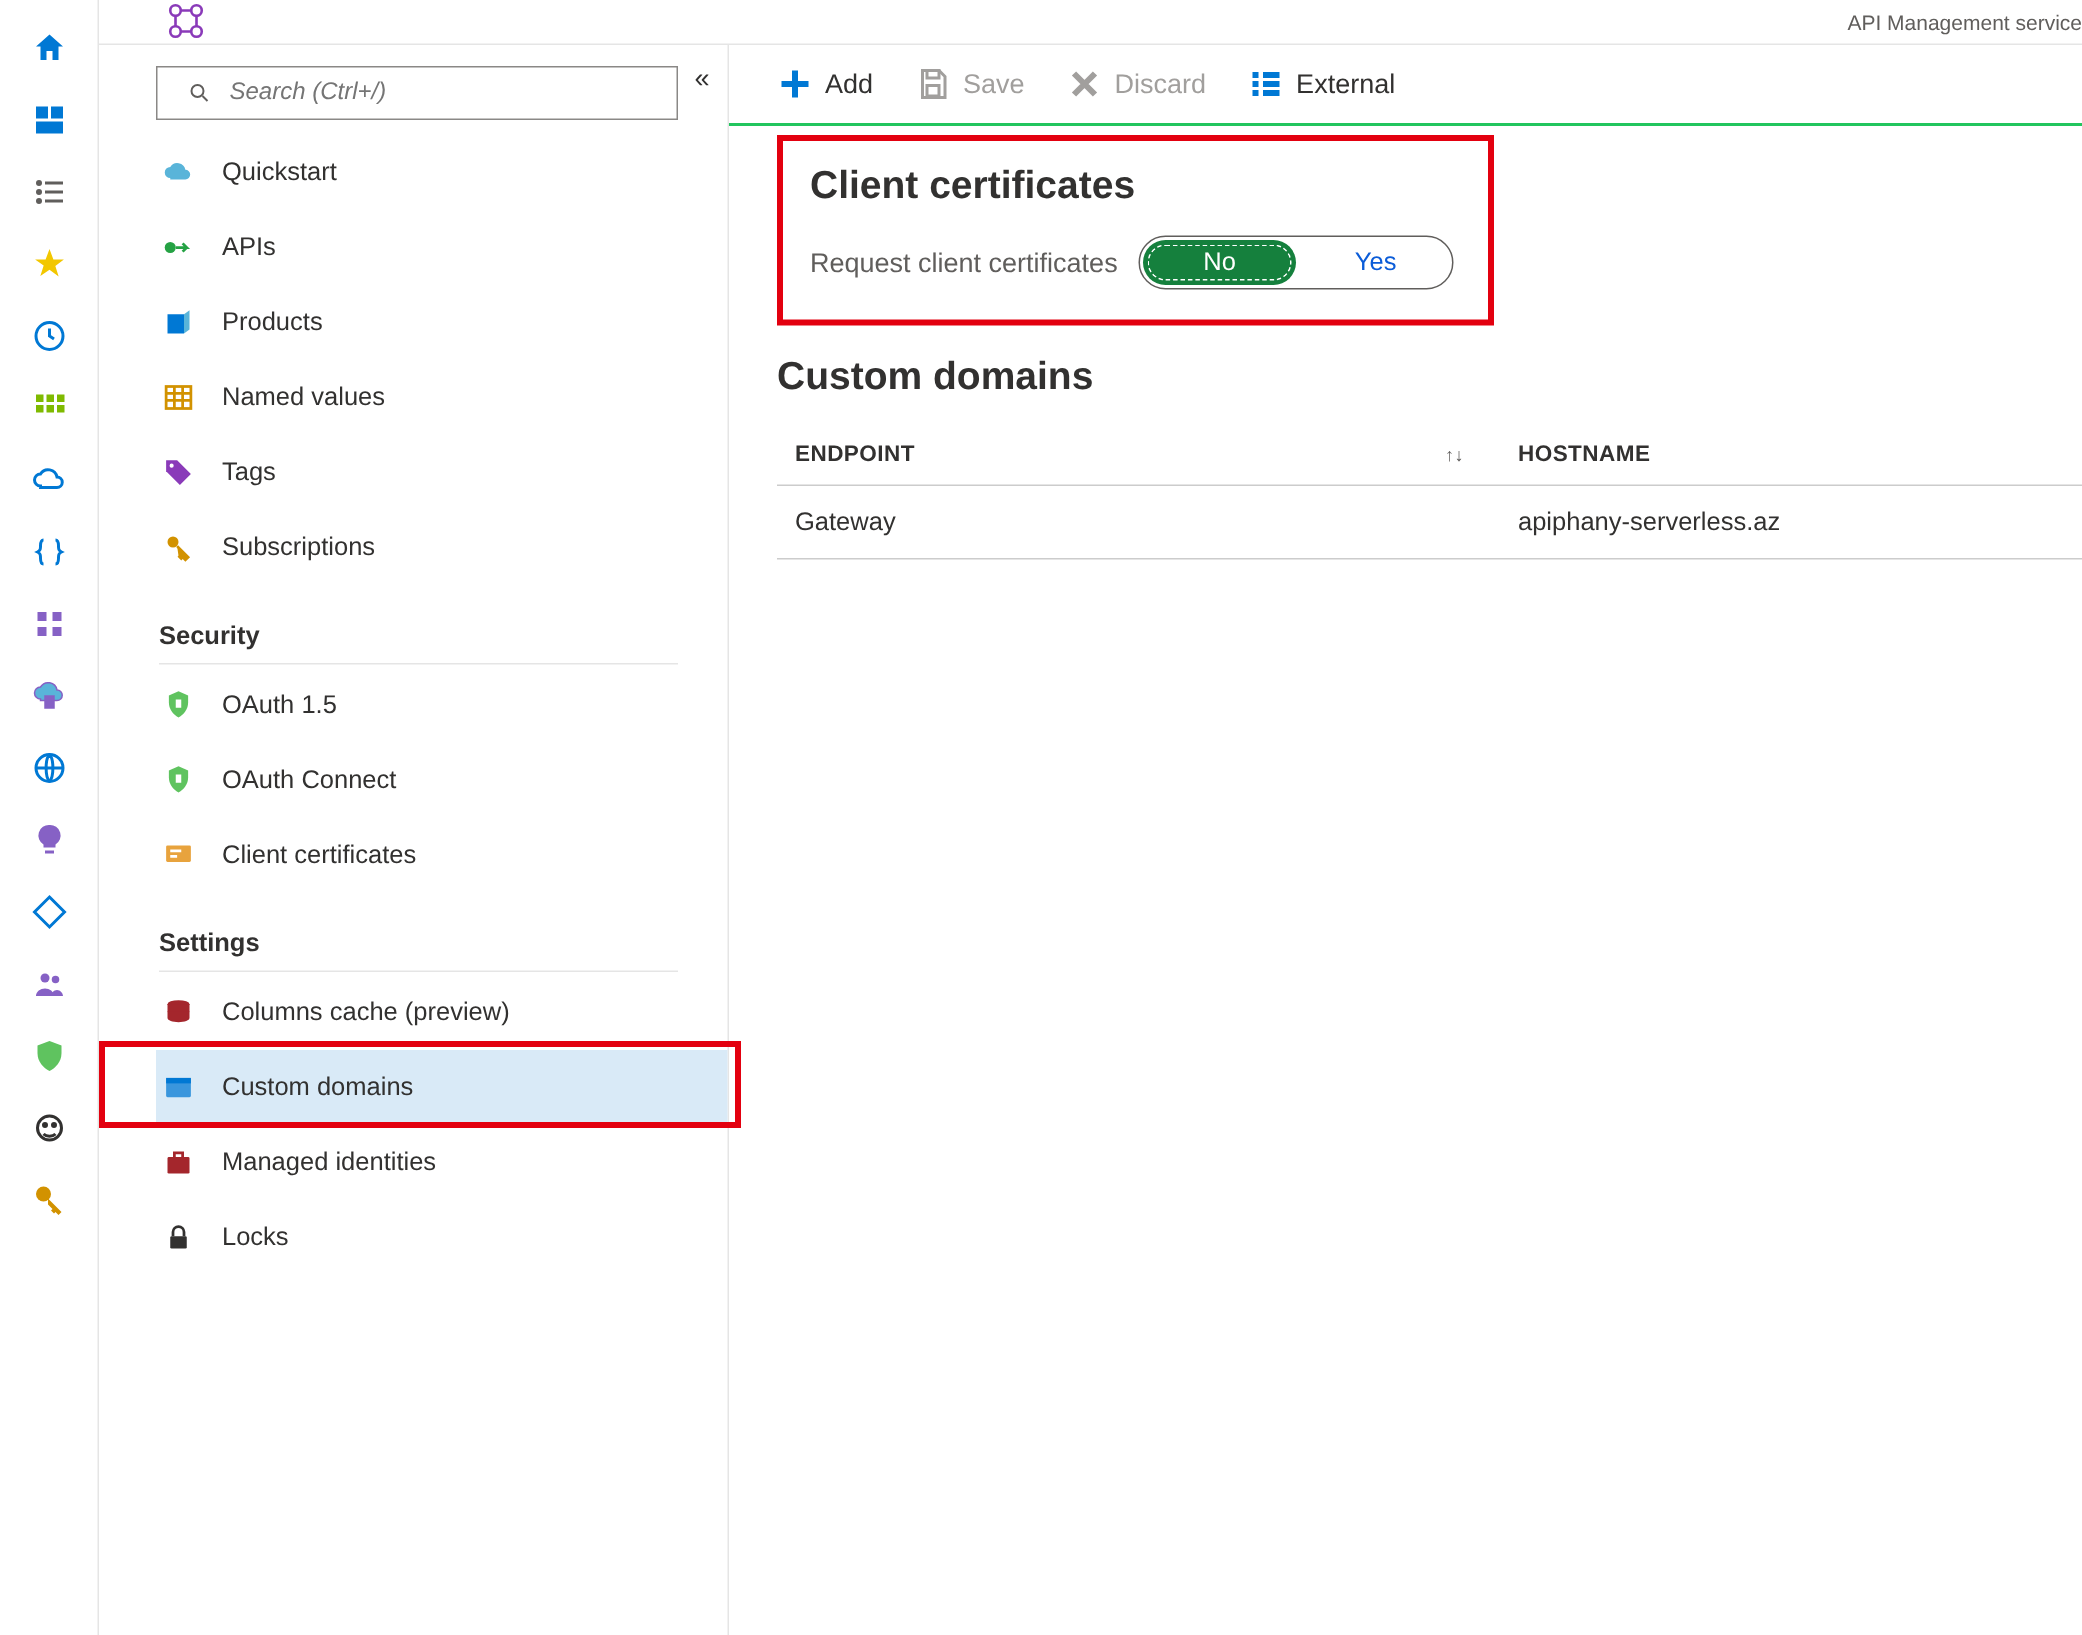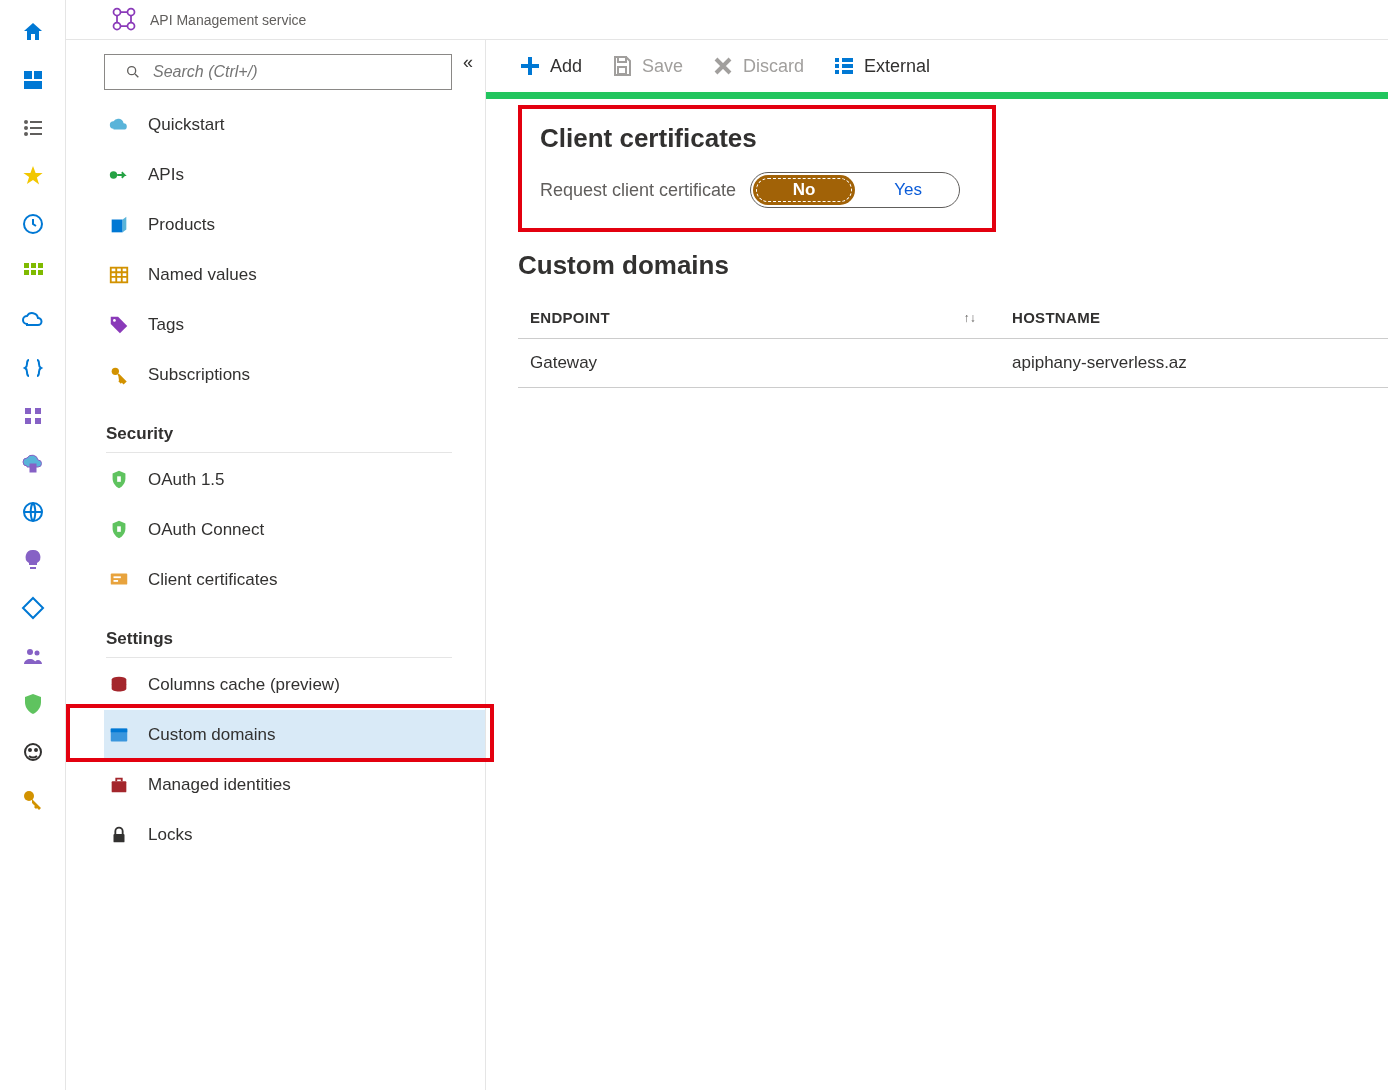--- a/index.html
+++ b/index.html
@@ -35,26 +35,27 @@
   align-items: center;
   justify-content: center;
   cursor: pointer;
 }
 .main-area {
   flex: 1;
   display: flex;
   flex-direction: column;
 }
 .header {
-  height: 40px;
+  height: 30px;
   display: flex;
   align-items: center;
   padding-left: 44px;
   border-bottom: 1px solid #e5e5e5;
   gap: 12px;
+  justify-content: space-between;
 }
 .header-svc-icon {
   width: 28px;
   height: 28px;
   margin-top: -2px;
 }
 .header-sub {
   font-size: 14px;
   color: #605e5c;
 }
@@ -136,21 +137,21 @@
   flex: 1;
   display: flex;
   flex-direction: column;
   overflow: hidden;
 }
 .toolbar {
   display: flex;
   align-items: center;
   gap: 28px;
   padding: 14px 0 14px 32px;
-  border-bottom: 7px solid #22c55e;
+  border-bottom: 2px solid #22c55e;
 }
 .toolbar-btn {
   display: flex;
   align-items: center;
   gap: 8px;
   font-size: 18px;
   cursor: pointer;
 }
 .toolbar-btn .tb-icon {
   width: 24px;
@@ -200,23 +201,23 @@
 }
 .toggle-half {
   flex: 1;
   display: flex;
   align-items: center;
   justify-content: center;
   font-size: 17px;
   cursor: pointer;
 }
 .toggle-half.active {
-  background: #a16207;
+  background: #15803d;
   color: #fff;
-  font-weight: 700;
+  font-weight: 400;
   border-radius: 18px;
   margin: 2px;
   outline: 1px dashed #fff;
   outline-offset: -4px;
 }
 .toggle-half.inactive {
   color: #0b5cd8;
 }
 .cd-title { margin-top: 18px; }
 .table-wrap {
@@ -578,21 +579,21 @@
                 </svg>
               </span>
             <span>External</span>
           </div>
         </div>
 
         <div class="content-body">
           <div class="cc-box">
             <div class="section-title">Client certificates</div>
             <div class="cc-row">
-              <span class="cc-label">Request client certificate</span>
+              <span class="cc-label">Request client certificates</span>
               <div class="toggle-pill">
                 <div class="toggle-half active">No</div>
                 <div class="toggle-half inactive">Yes</div>
               </div>
             </div>
           </div>
 
           <div class="section-title cd-title">Custom domains</div>
 
           <div class="table-wrap">

